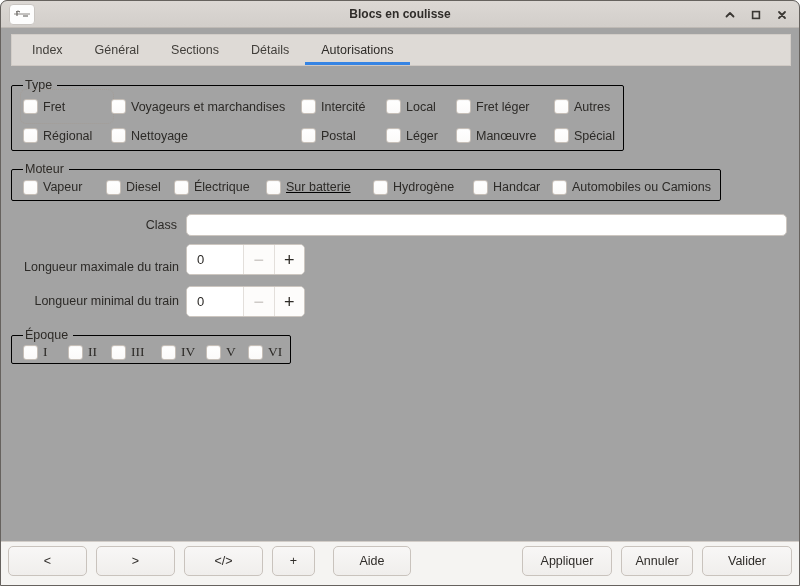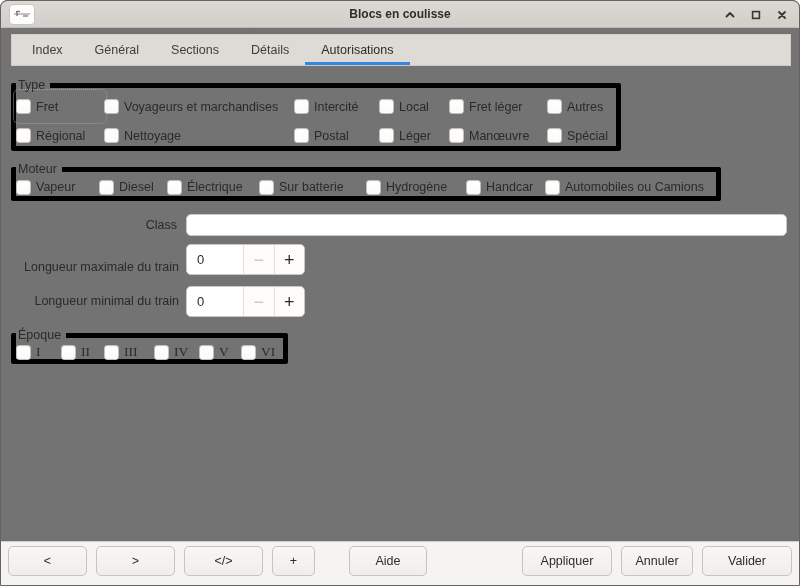--- a/index.html
+++ b/index.html
@@ -3,21 +3,21 @@
 <meta charset="utf-8">
 <style>
   html,body{margin:0;padding:0;background:#ffffff;}
   body{width:800px;height:586px;overflow:hidden;
        font-family:"Liberation Sans","DejaVu Sans",sans-serif;
        -webkit-font-smoothing:antialiased;}
   *{box-sizing:border-box;}
 
   #window{position:relative;width:800px;height:586px;
           border:1px solid #66625e;border-radius:7px 7px 0 0;
-          background:#737373;overflow:hidden;}
+          background:#a3a3a3;overflow:hidden;}
 
   
   .titlebar{position:absolute;top:0;left:0;right:0;height:27px;
             background:linear-gradient(#dcd8d4,#d2cecA);
             border-bottom:1px solid #bfbab5;border-radius:6px 6px 0 0;
             display:flex;align-items:center;}
   .app-icon{position:absolute;left:8px;top:3px;width:26px;height:21px;
             background:#fdfdfd;border:1px solid #c9c5c1;border-radius:4px;
             display:flex;align-items:center;justify-content:center;}
   .title{position:absolute;left:0;right:0;text-align:center;
@@ -30,35 +30,35 @@
   .tabbar{position:absolute;left:10px;top:33px;width:780px;height:32px;
           background:#dedad6;border:1px solid #d2cdc8;border-bottom:1px solid #cfc9c4;
           display:flex;align-items:stretch;padding-left:4px;}
   .tab{position:relative;padding:0 16px;display:flex;align-items:center;
        font-size:12.5px;color:#413e3a;white-space:nowrap;}
   .tab.active{color:#2d2a27;}
   .tab.active::after{content:"";position:absolute;left:0;right:0;bottom:0;height:3px;
                      background:var(--accent,#3584e4);}
 
   
-  fieldset{position:absolute;border:5px solid #000000;border-radius:2px;
-           margin:0;padding:0 8px 0 0;background:transparent;}
+  fieldset{position:absolute;border:1px solid #000000;border-radius:2px;
+           margin:0;padding:0 8px 0 11px;background:transparent;}
   legend{font-size:12.5px;line-height:14px;color:#2d2a26;padding:0 5px 0 2px;margin-left:0;}
 
   #frame-type{left:10px;top:77px;width:602px;height:73px;}
   .type-grid{display:grid;grid-template-columns:88px 190px 85px 70px 98px 1fr;}
   .type-grid .cb-item{height:29px;}
 
   #frame-moteur{left:10px;top:161px;width:710px;height:39px;}
   .moteur-row{display:flex;}
   .moteur-row .cb-item{height:22px;}
   .moteur-row .cb-item:nth-child(1){width:83px;}
   .moteur-row .cb-item:nth-child(2){width:68px;}
   .moteur-row .cb-item:nth-child(3){width:92px;}
-  .moteur-row .cb-item:nth-child(4){width:107px;}
+  .moteur-row .cb-item:nth-child(4){width:107px;text-decoration:underline;}
   .moteur-row .cb-item:nth-child(5){width:100px;}
   .moteur-row .cb-item:nth-child(6){width:79px;}
 
   #frame-epoque{left:10px;top:327px;width:275px;height:36px;}
   .epoque-row{display:flex;}
   .epoque-row .cb-item{height:20px;}
   .epoque-row .cb-item:nth-child(1){width:45px;}
   .epoque-row .cb-item:nth-child(2){width:43px;}
   .epoque-row .cb-item:nth-child(3){width:50px;}
   .epoque-row .cb-item:nth-child(4){width:45px;}
@@ -101,21 +101,21 @@
           background:#f5f4f2;border-top:1px solid #d2cdc8;
           display:flex;justify-content:space-between;align-items:flex-start;
           padding:4px 7px 0 7px;}
   .btn{height:30px;border:1px solid #c9c3bd;border-radius:5px;
        background:linear-gradient(#f8f7f6,#f0eeec);
        font-size:12.5px;color:#2f2c29;display:flex;align-items:center;justify-content:center;
        white-space:nowrap;font-family:inherit;padding:0 10px;}
   .footer-left,.footer-right{display:flex;gap:9px;}
   .footer-left .btn:nth-child(1),.footer-left .btn:nth-child(2),.footer-left .btn:nth-child(3){width:79px;}
   .footer-left .btn:nth-child(4){width:43px;}
-  .footer-left .btn:nth-child(5){width:78px;margin-left:25px;}
+  .footer-left .btn:nth-child(5){width:78px;margin-left:9px;}
   .footer-right .btn:nth-child(1){width:90px;}
   .footer-right .btn:nth-child(2){width:72px;align-items:center;}
   .footer-right .btn:nth-child(3){width:90px;}
 </style>
 </head>
 <body>
 
 <div id="window">
 
   <div class="titlebar">

